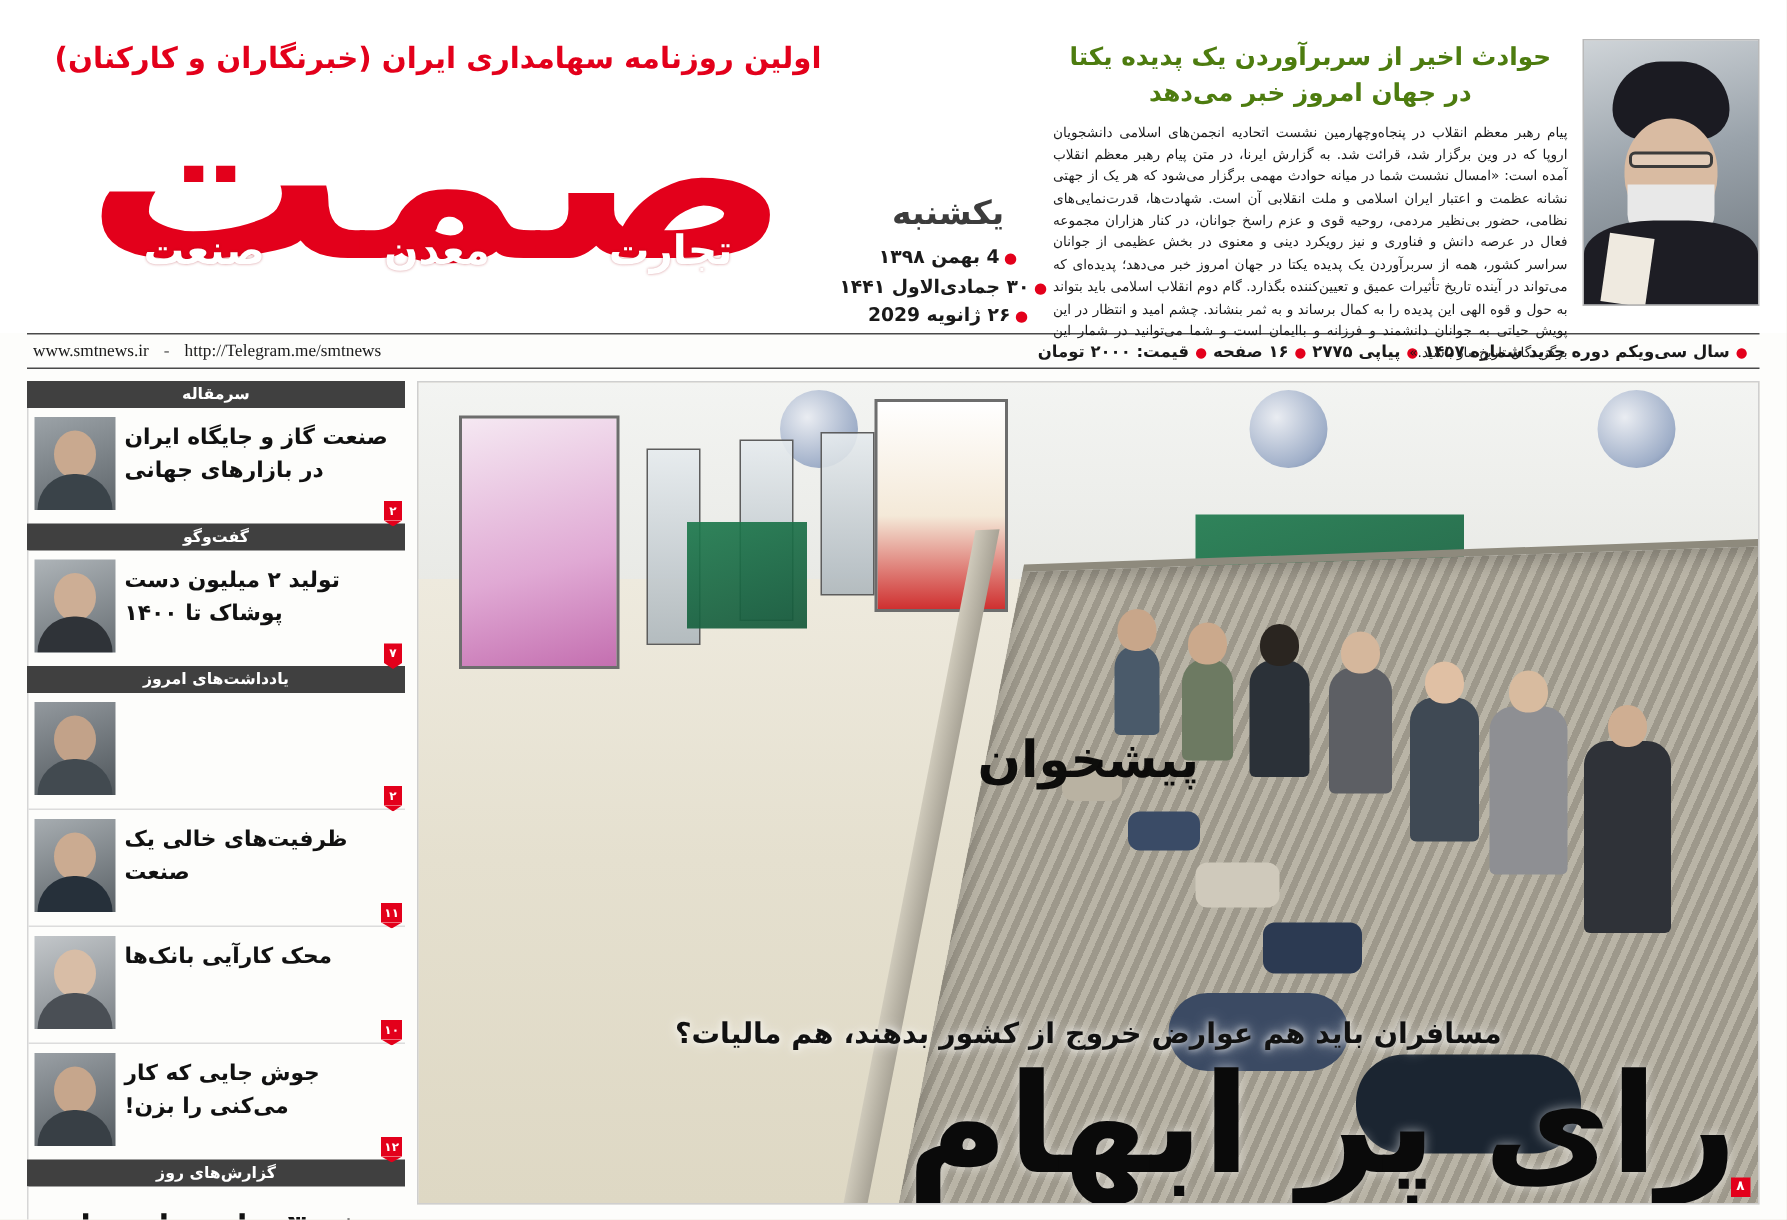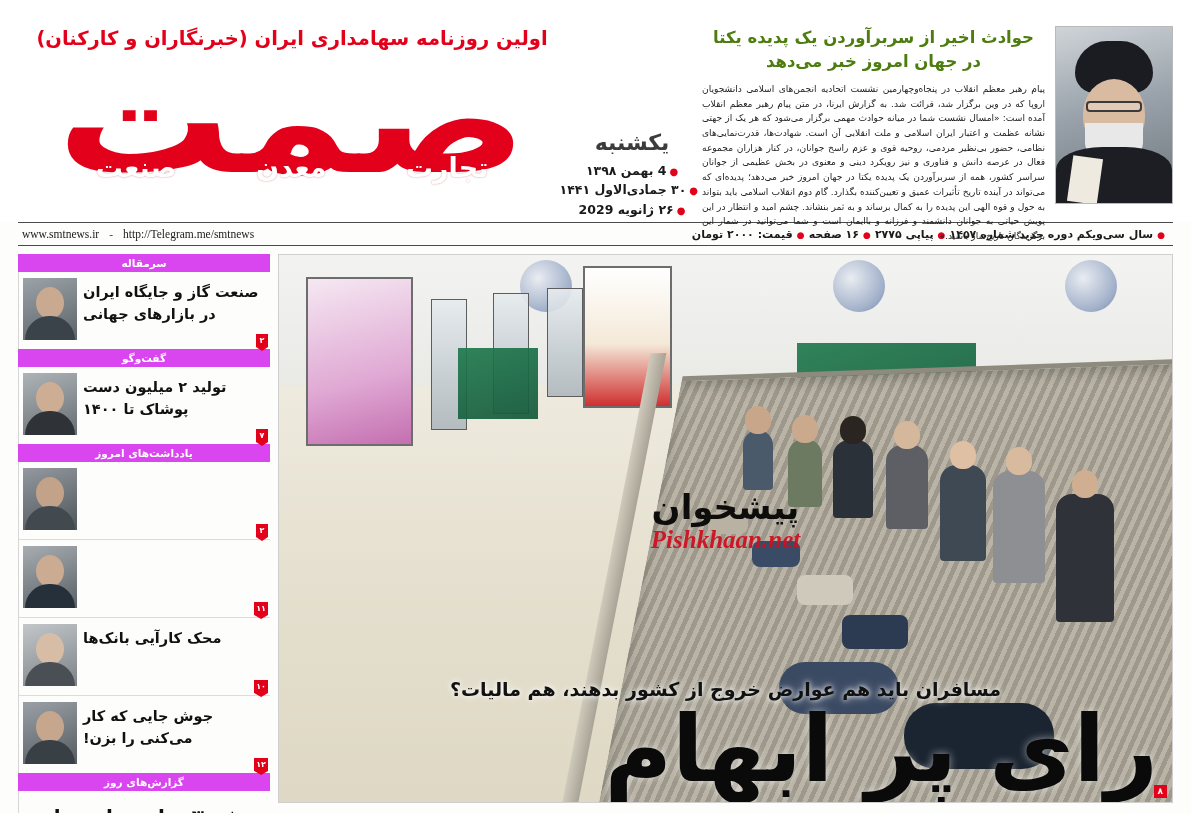--- a/index.html
+++ b/index.html
@@ -238,21 +238,21 @@
 
   
   .sidebar {
     width: 252px;
     flex: 0 0 252px;
     display: flex;
     flex-direction: column;
     direction: rtl;
   }
   .sec-header {
-    background: #d946ef;
+    background: #404040;
     color: #ffffff;
     font-size: 10.5px;
     font-weight: bold;
     text-align: center;
     padding: 2.5px 0 3.5px 0;
     letter-spacing: 0.3px;
   }
   .sec-body { border-left: 1px solid #d6d6d6; }
 
   .side-item {
@@ -607,20 +607,21 @@
             <div class="t-head"></div>
             <div class="t-body"></div>
           </div>
           <div class="pg-badge">۲</div>
         </div>
         <div class="side-item">
           <div class="side-thumb th-d">
             <div class="t-head"></div>
             <div class="t-body"></div>
           </div>
+          <div class="side-title">ظرفیت‌های خالی یک صنعت</div>
           <div class="pg-badge">۱۱</div>
         </div>
         <div class="side-item">
           <div class="side-thumb th-e">
             <div class="t-head"></div>
             <div class="t-body"></div>
           </div>
           <div class="side-title">محک کارآیی بانک‌ها</div>
           <div class="pg-badge">۱۰</div>
         </div>
@@ -687,21 +688,20 @@
 
       <div class="bag" style="left:48%;bottom:49%;width:40px;height:22px;background:#b9b2a2;"></div>
       <div class="bag" style="left:53%;bottom:43%;width:48px;height:26px;background:#3a4b66;"></div>
       <div class="bag" style="left:58%;bottom:36%;width:56px;height:30px;background:#cfc9bb;"></div>
       <div class="bag" style="left:63%;bottom:28%;width:66px;height:34px;background:#2c3a52;"></div>
       <div class="bag" style="left:56%;bottom:16%;width:120px;height:52px;background:#3b4a63;border-radius:26px;"></div>
       <div class="bag" style="left:70%;bottom:6%;width:150px;height:66px;background:#1b2531;border-radius:32px;"></div>
 
       <div class="photo-watermark">
         <div class="wm-fa">پیشخوان</div>
-        <div class="wm-en">Pishkhaan.net</div>
       </div>
 
       <div class="headline-zone">
         <div class="kicker">مسافران باید هم عوارض خروج از کشور بدهند، هم مالیات؟</div>
         <div class="big-headline">رای پر ابهام</div>
       </div>
       <div class="main-pg-badge">۸</div>
     </div>
 
   </div>

